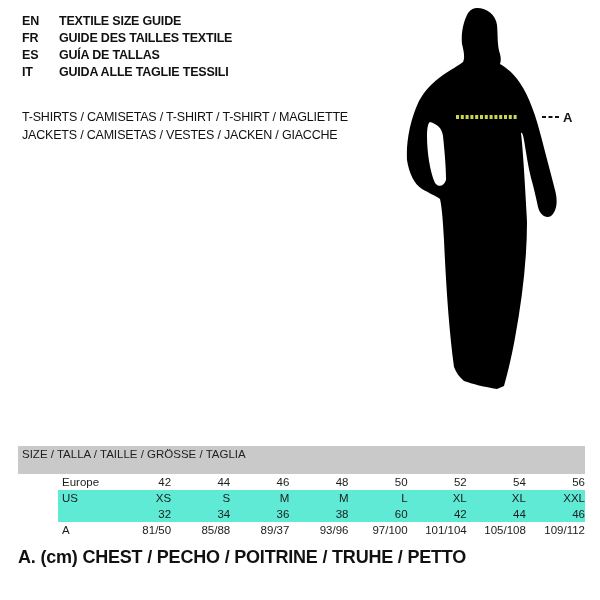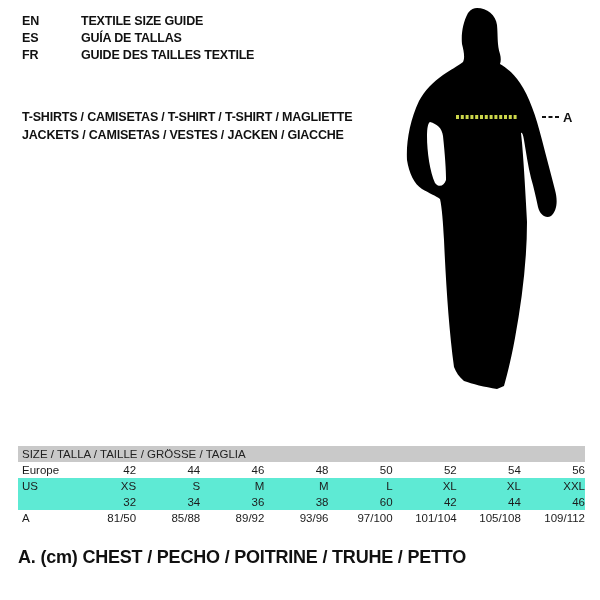--- a/index.html
+++ b/index.html
@@ -25,33 +25,32 @@
     left: 22px;
     top: 13px;
   }
   .lang-row {
     display: flex;
     font-size: 12.5px;
     font-weight: 700;
     line-height: 17px;
     letter-spacing: -0.2px;
     white-space: nowrap;
-    gap: 22px;
   }
   .lang-code { width: 37px; }
 
   
   .categories {
     position: absolute;
     left: 22px;
     top: 108px;
   }
   .category-line {
     font-size: 12.5px;
-    font-weight: 700;
+    font-weight: 400;
     line-height: 18px;
     letter-spacing: -0.2px;
     white-space: nowrap;
   }
 
   
   .figure-svg {
     position: absolute;
     left: 0;
     top: 0;
@@ -79,31 +78,32 @@
   
   .size-table {
     position: absolute;
     left: 18px;
     top: 446px;
     width: 567px;
     font-size: 11.5px;
     color: #1c1c1c;
   }
   .table-header {
-    height: 16px;
+    height: 28px;
     line-height: 16px;
     background: #c9c9c9;
     padding-left: 4px;
     color: #222222;
     white-space: nowrap;
   }
   .table-row {
     display: flex;
     height: 16px;
     line-height: 16px;
+    margin-left: 40px;
   }
   .table-row.shaded { background: #5eead4; }
   .row-label {
     width: 50px;
     padding-left: 4px;
     text-align: left;
     white-space: nowrap;
   }
   .cell {
     flex: 1;
@@ -126,26 +126,30 @@
 <body>
 
 <div class="canvas">
 
   <div class="lang-list">
     <div class="lang-row">
       <span class="lang-code">EN</span>
       <span class="lang-label">TEXTILE SIZE GUIDE</span>
     </div>
     <div class="lang-row">
+      <span class="lang-code">FR</span>
+      <span class="lang-label">GUIDE DES TAILLES TEXTILE</span>
+    </div>
+    <div class="lang-row">
       <span class="lang-code">ES</span>
       <span class="lang-label">GUÍA DE TALLAS</span>
     </div>
     <div class="lang-row">
-      <span class="lang-code">FR</span>
-      <span class="lang-label">GUIDE DES TAILLES TEXTILE</span>
+      <span class="lang-code">IT</span>
+      <span class="lang-label">GUIDA ALLE TAGLIE TESSILI</span>
     </div>
   </div>
 
   <div class="categories">
     <div class="category-line">T-SHIRTS / CAMISETAS / T-SHIRT / T-SHIRT / MAGLIETTE</div>
     <div class="category-line">JACKETS / CAMISETAS / VESTES / JACKEN / GIACCHE</div>
   </div>
 
   <svg class="figure-svg" viewBox="0 0 600 600" xmlns="http://www.w3.org/2000/svg">
     <path fill="#000000" fill-rule="evenodd" d="M 477 8
@@ -226,21 +230,21 @@
       <span class="cell">60</span>
       <span class="cell">42</span>
       <span class="cell">44</span>
       <span class="cell">46</span>
     </div>
 
     <div class="table-row">
       <span class="row-label">A</span>
       <span class="cell">81/50</span>
       <span class="cell">85/88</span>
-      <span class="cell">89/92</span>
+      <span class="cell">89/37</span>
       <span class="cell">93/96</span>
       <span class="cell">97/100</span>
       <span class="cell">101/104</span>
       <span class="cell">105/108</span>
       <span class="cell">109/112</span>
     </div>
   </div>
 
   <div class="footnote">A. (cm) CHEST / PECHO / POITRINE / TRUHE / PETTO</div>
 

